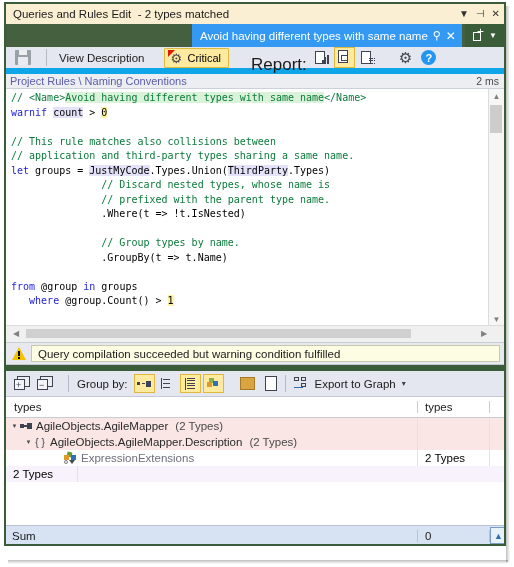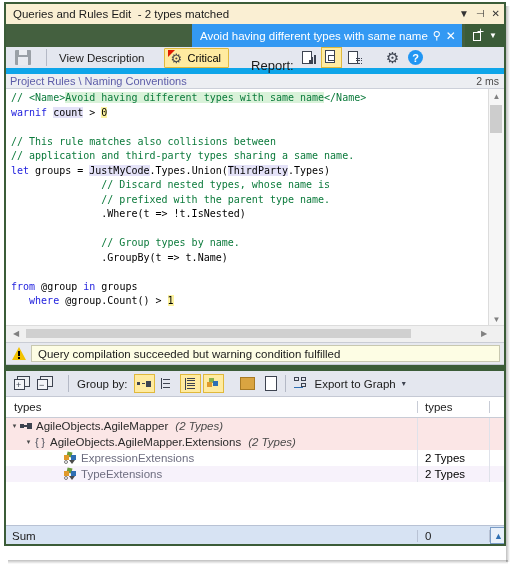--- a/index.html
+++ b/index.html
@@ -122,21 +122,21 @@
     background:#ffeba0; border:1px solid #e0b93c;
     padding: 2px 7px 2px 4px; margin-left: 16px;
     border-radius:1px; box-sizing:border-box; height:20px;
   }
   .gear-red { position:relative; width:14px; height:14px; }
   .gear-red .g { position:absolute; left:1px; top:1px; font-size:13px; line-height:13px; color:#4a4a4a; }
   .gear-red .r {
     position:absolute; left:-1px; top:-1px; width:0;height:0;
     border-left:7px solid #e01b00; border-bottom:7px solid transparent;
   }
-  .rep-lbl { margin-left: 22px; font-size:13px; color:#1b1b1b;margin-top:15px; }
+  .rep-lbl { margin-left: 22px; font-size:17px; color:#1b1b1b;margin-top:15px; }
   .rep-icons { display:flex; align-items:center; gap:5px; margin-left: 7px; }
   .docico {
     position:relative; width:15px; height:16px;
   }
   .docico .page {
     position:absolute; left:1px; top:1px; width:10px; height:13px;
     border:1.4px solid #3d4350; box-sizing:border-box; background:#fff;
     border-top-right-radius:0;
   }
   .docico .bars { position:absolute; right:0px; bottom:2px; display:flex; gap:1px; align-items:flex-end; }
@@ -295,21 +295,21 @@
   .asm-ico .b { position:absolute; left:5px; top:4px; width:3px;height:2px; background:#3d4350; }
   .asm-ico .c { position:absolute; left:8px; top:2px; width:5px;height:6px; background:#3d4350; }
   .type-ico { position:relative; width:14px; height:12px; flex:0 0 auto; margin-left:15px; }
   .type-ico .p1 { position:absolute; left:3px; top:0px; width:5px;height:5px; background:#6b9c3b; transform:rotate(12deg); }
   .type-ico .p2 { position:absolute; left:0px; top:3px; width:5px;height:5px; background:#e09a2b; }
   .type-ico .p3 { position:absolute; left:7px; top:3px; width:5px;height:5px; background:#2f6fb3; }
   .type-ico .p4 { position:absolute; left:0px; top:8px; width:4px;height:4px; border:1px solid #7a7a7a; border-radius:50%; box-sizing:border-box; background:#fff; }
   .type-ico .p5 { position:absolute; left:5px; top:8px; width:0;height:0; border-left:3px solid transparent;border-right:3px solid transparent;border-top:4px solid #4a4a4a; }
   .nm { color:#2a2a2a; margin-left:3px; }
   .nm.grey { color:#6e6e80; }
-  .cnt { color:#4a4a4a; font-style:italic; margin-left:7px; }
+  .cnt { color:#4a4a4a; margin-left:7px; }
   .indent1 { padding-left:4px; }
   .indent2 { padding-left:18px; }
   .indent3 { padding-left:34px; }
 
   
   .sumbar {
     height:19px; background:#d7e3f3; border-top:1px solid #b8c2d4;
     display:flex; align-items:center; font-size:11.5px; color:#1b1b1b;
     position:relative;
   }
@@ -514,51 +514,40 @@
             </span>
             <span class="nm">AgileObjects.AgileMapper</span>
             <span class="cnt">(2 Types)</span>
           </div>
           <div class="c2"></div>
         </div>
         <div class="row pink">
           <div class="c1 indent2">
             <span class="tri">▾</span>
             <span class="ns-ico">{ }</span>
-            <span class="nm">AgileObjects.AgileMapper.Extensions</span>
+            <span class="nm">AgileObjects.AgileMapper.Description</span>
             <span class="cnt">(2 Types)</span>
           </div>
           <div class="c2"></div>
         </div>
         <div class="row white">
           <div class="c1 indent3">
             <span class="tri"></span>
             <span class="type-ico">
               <span class="p1"></span>
               <span class="p2"></span>
               <span class="p3"></span>
               <span class="p4"></span>
               <span class="p5"></span>
             </span>
             <span class="nm grey">ExpressionExtensions</span>
           </div>
           <div class="c2">2 Types</div>
         </div>
         <div class="row lav">
-          <div class="c1 indent3">
-            <span class="tri"></span>
-            <span class="type-ico">
-              <span class="p1"></span>
-              <span class="p2"></span>
-              <span class="p3"></span>
-              <span class="p4"></span>
-              <span class="p5"></span>
-            </span>
-            <span class="nm grey">TypeExtensions</span>
-          </div>
           <div class="c2">2 Types</div>
         </div>
       </div>
   </div>
 
   <div class="sumbar">
     <div class="s1">Sum</div>
     <div class="s2">0</div>
     <div class="s3">
       <span class="chev-btn">▲</span>

